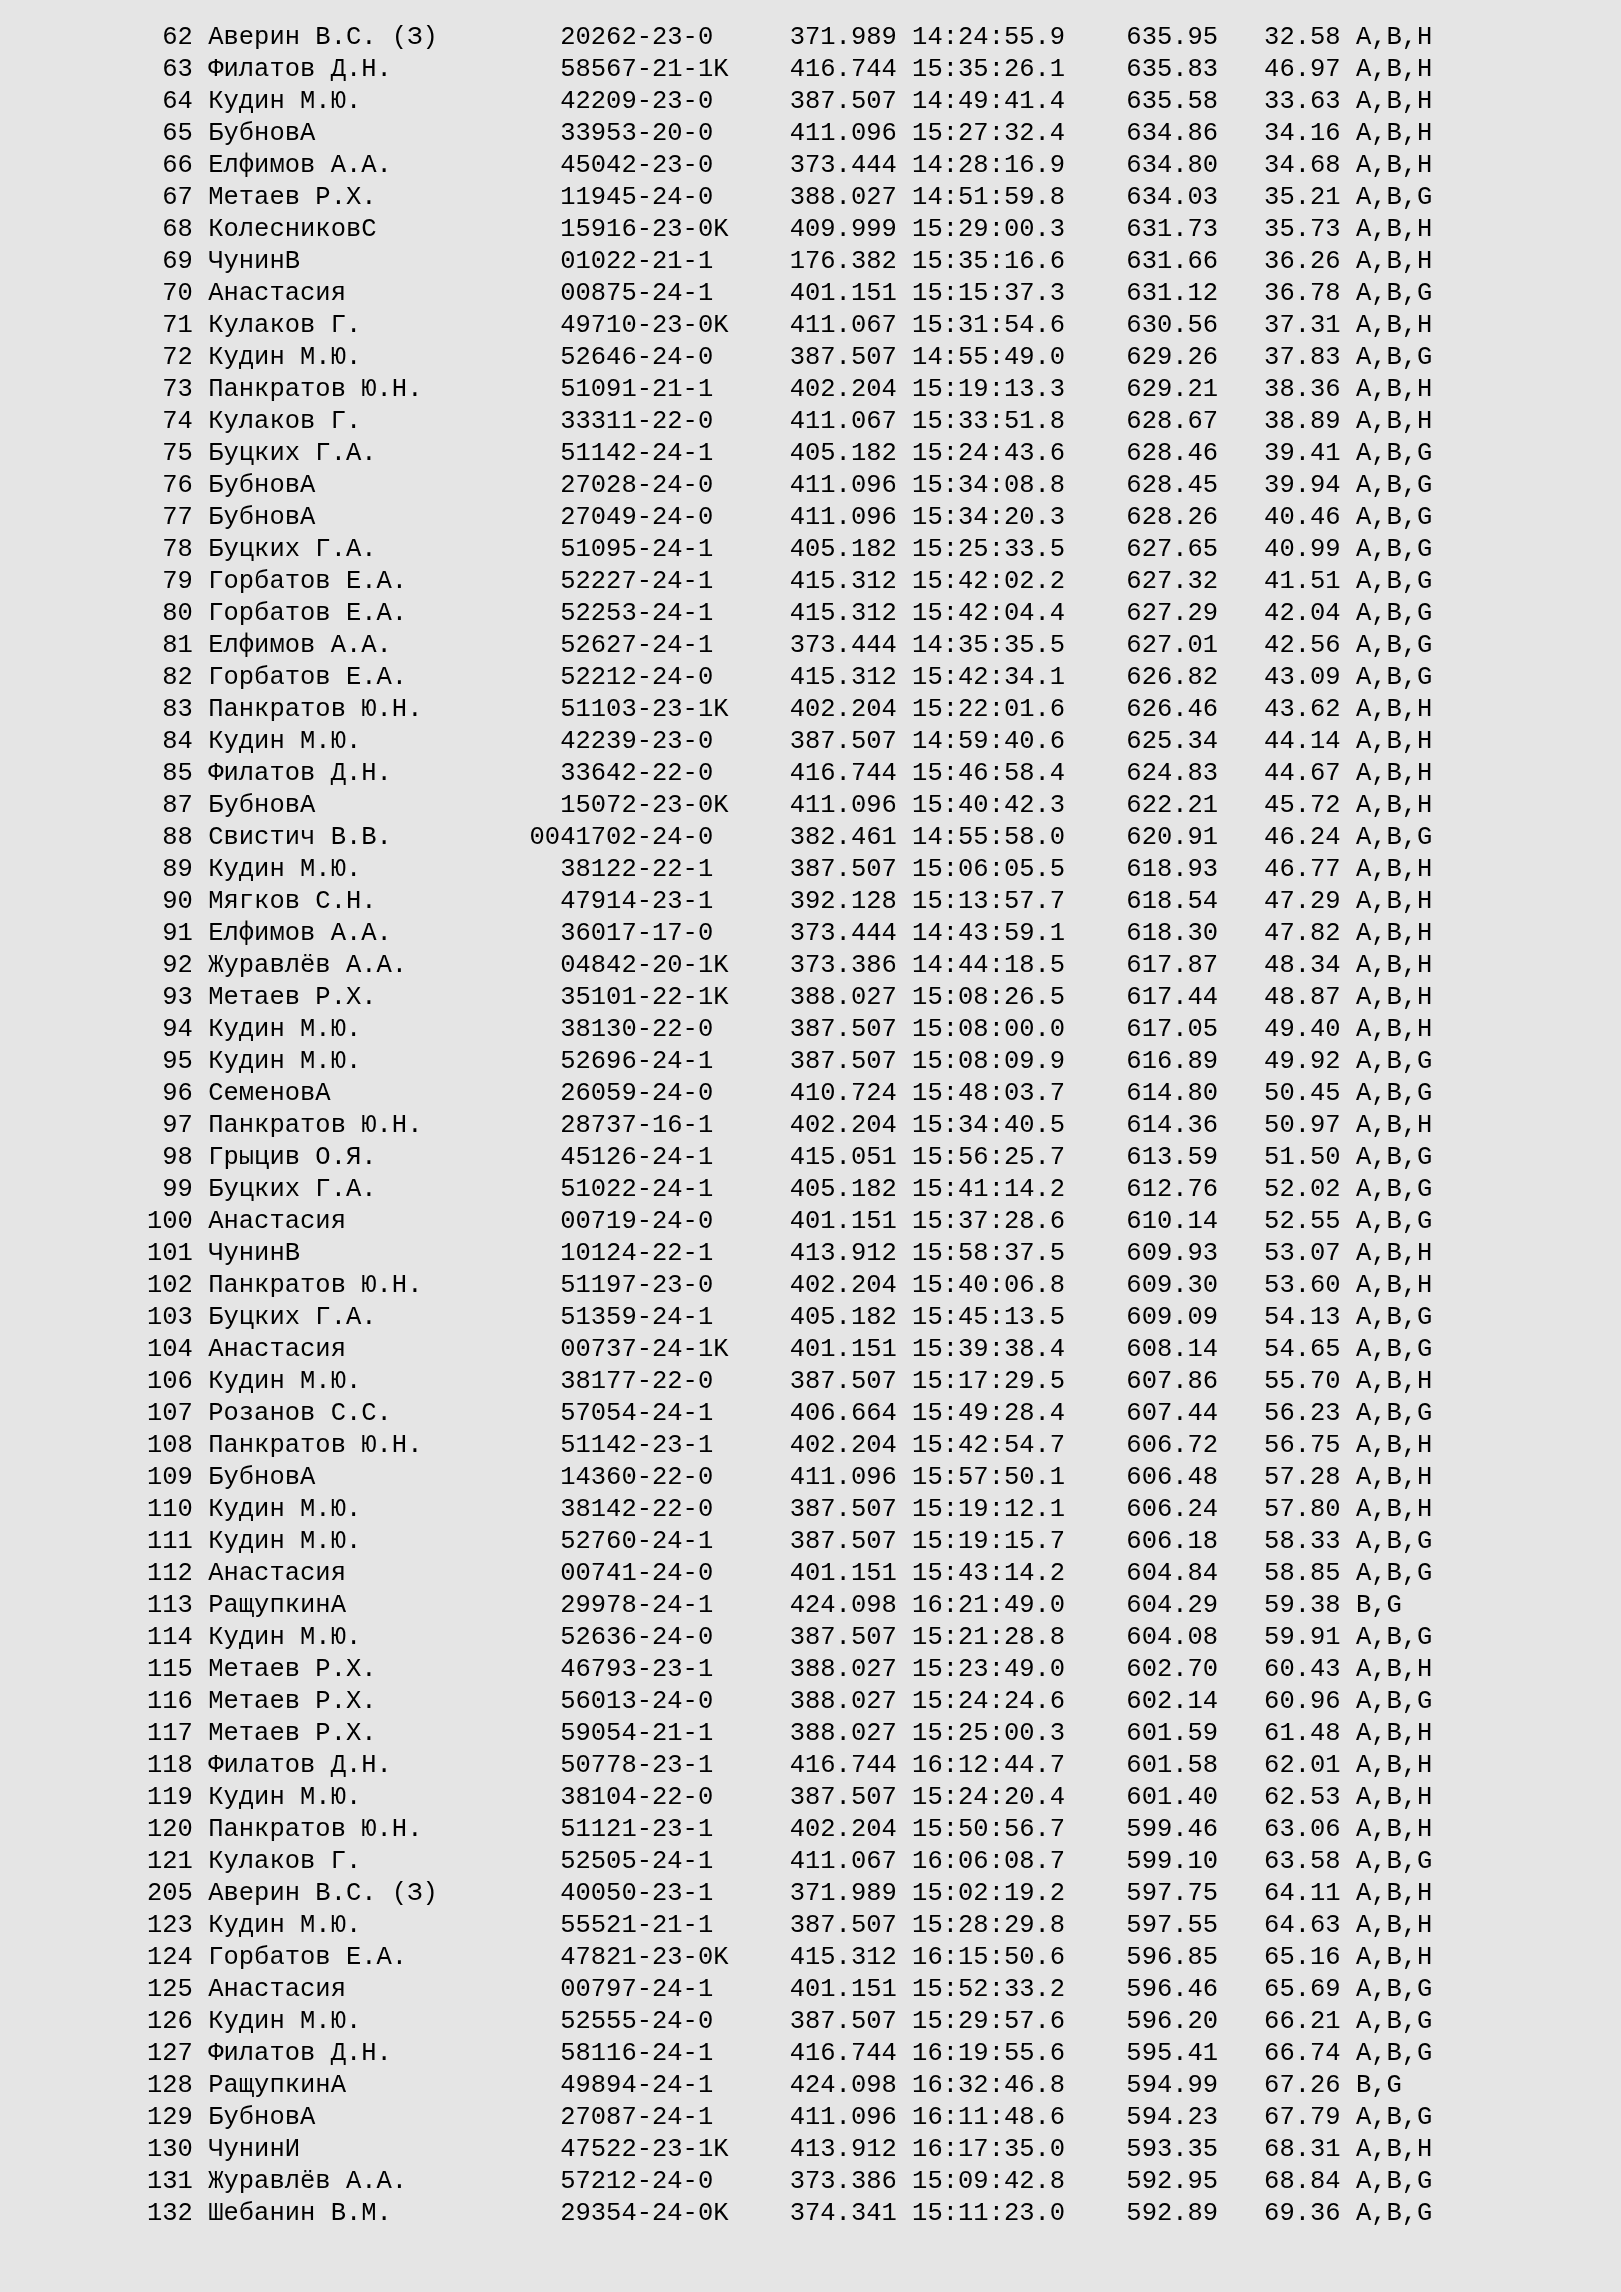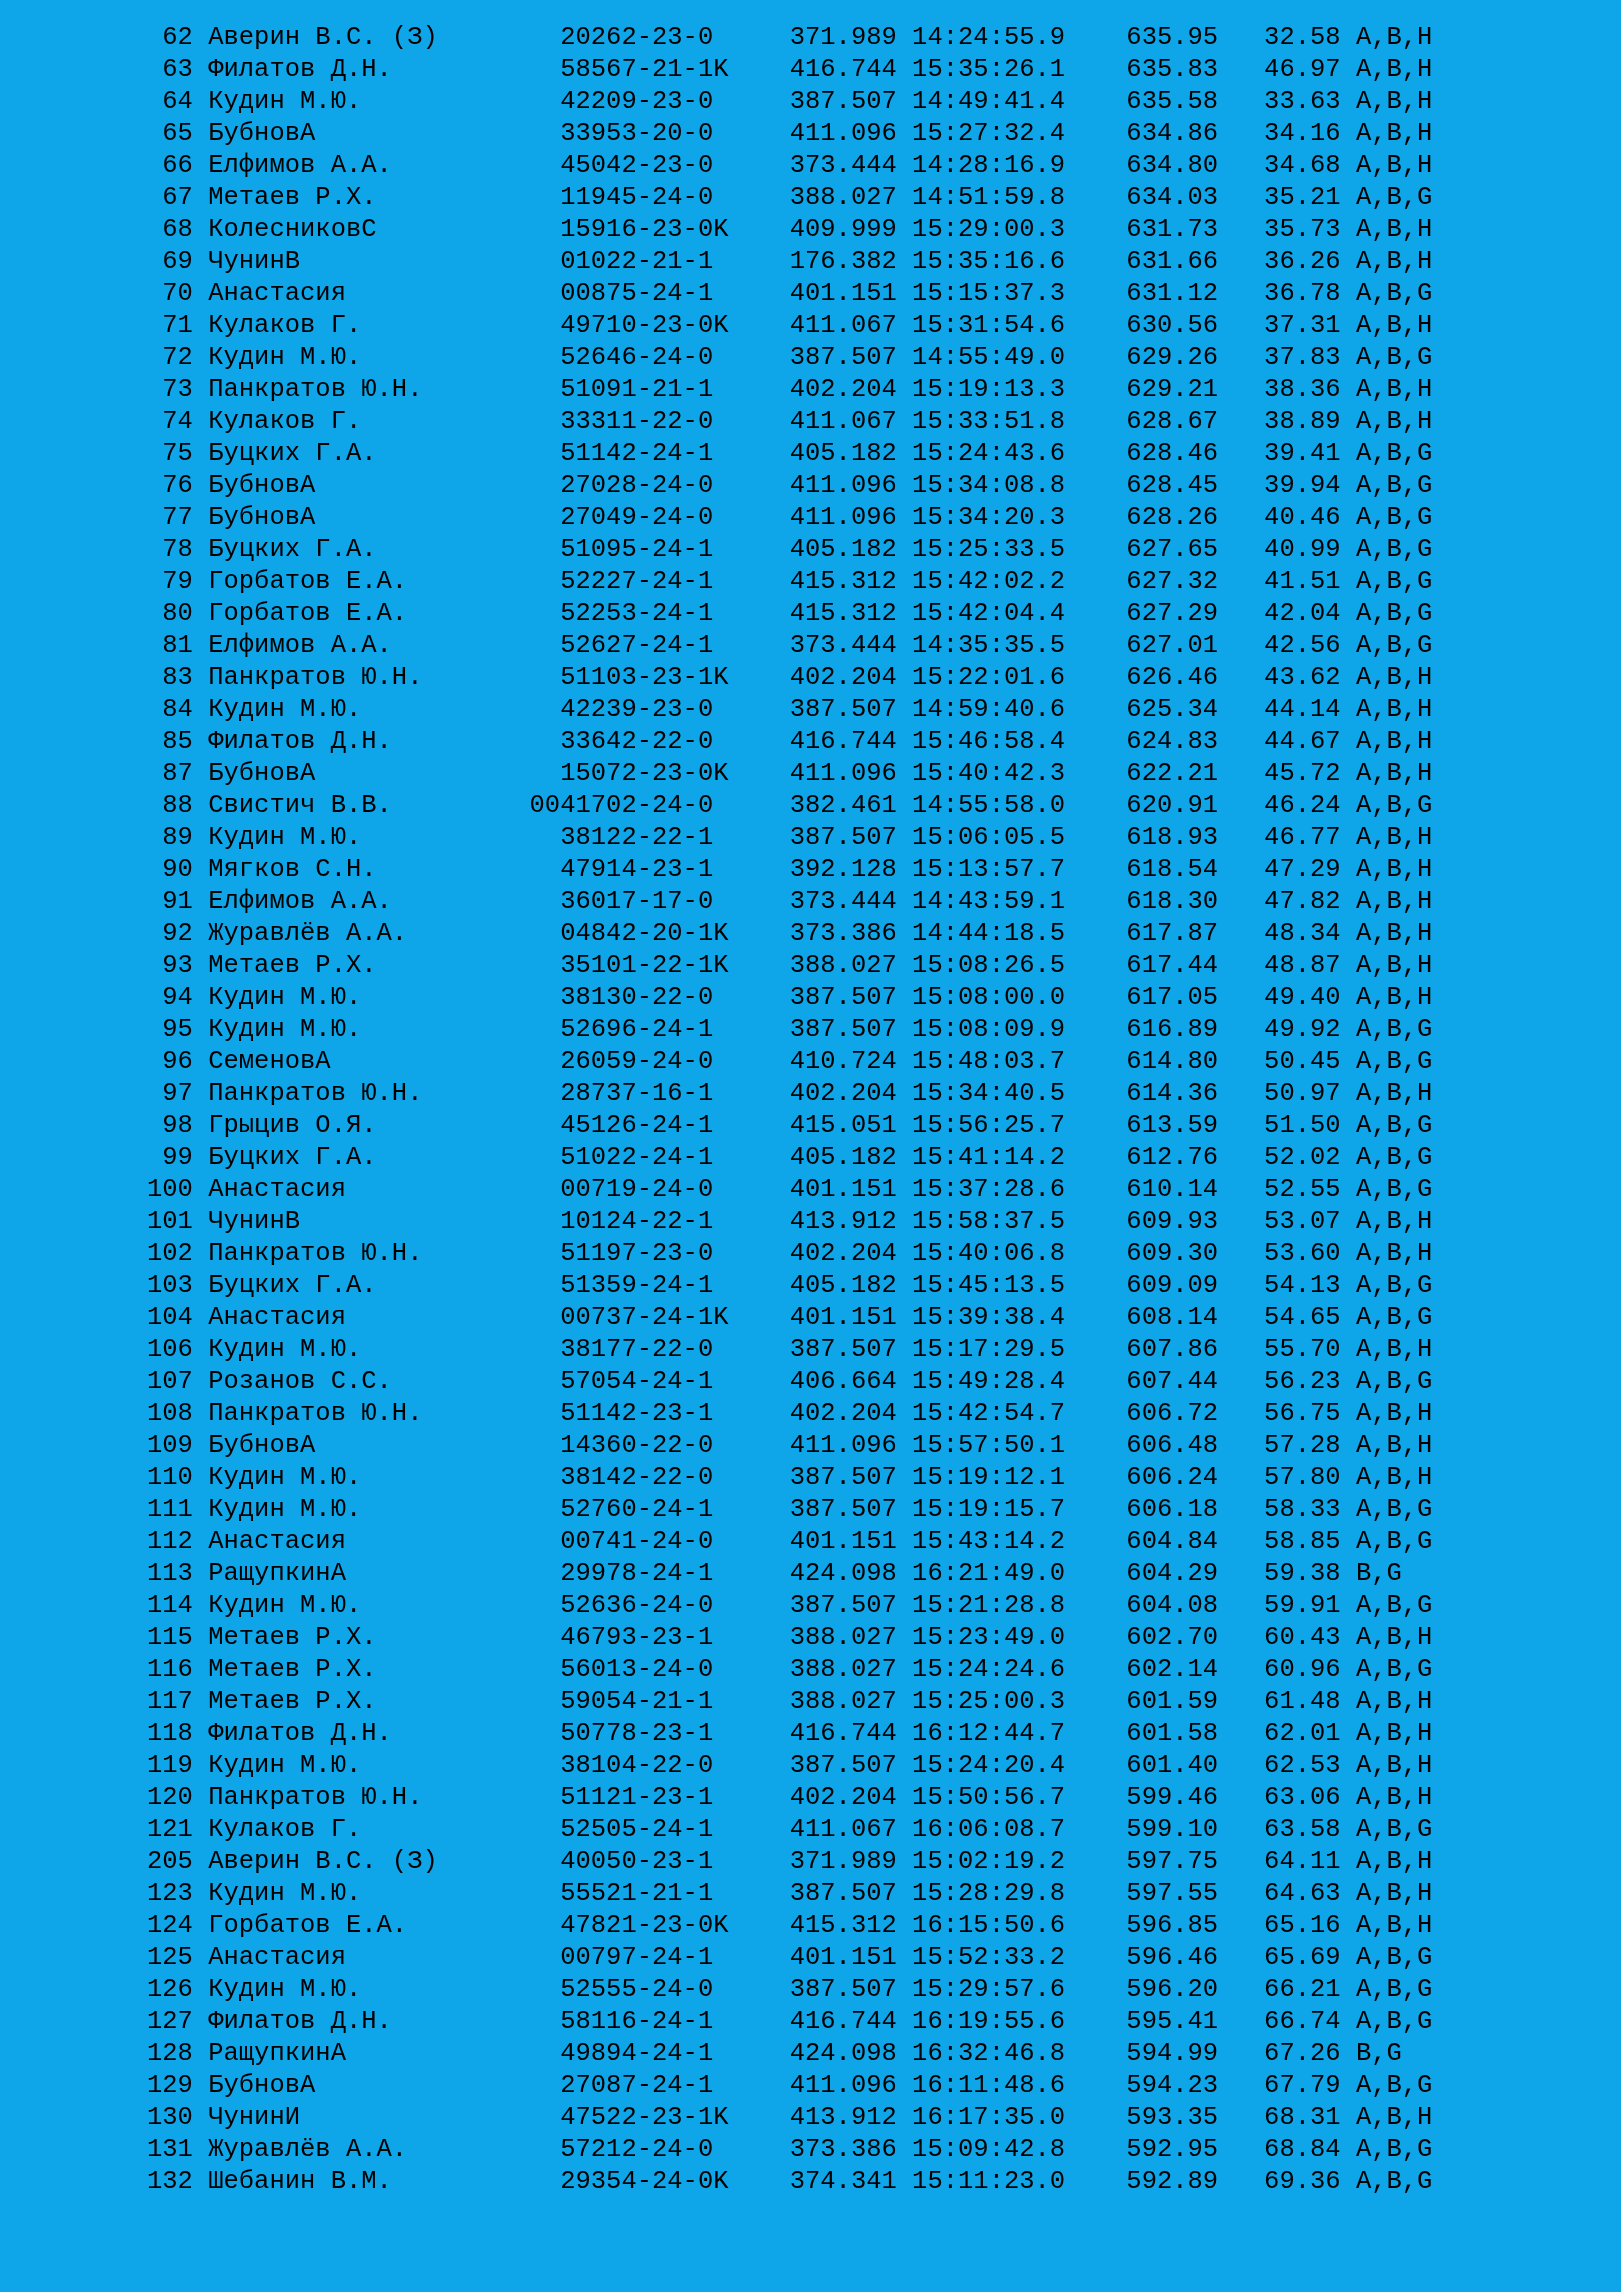--- a/index.html
+++ b/index.html
@@ -4,21 +4,21 @@
 <style>
   html, body {
     margin: 0;
     padding: 0;
     background: #ffffff;
   }
   .page {
     position: relative;
     width: 1621px;
     height: 2293px;
-    background: #0ea5e9;
+    background: #e5e5e5;
     overflow: hidden;
   }
   .results-table {
     position: absolute;
     left: 147px;
     top: 21.6px;
     color: #000000;
     font-family: "Liberation Mono", "DejaVu Sans Mono", monospace;
     font-size: 25.5px;
     line-height: 32px;
@@ -47,20 +47,21 @@
       <div class="row"> 72 Кудин М.Ю.             52646-24-0     387.507 14:55:49.0    629.26   37.83 А,В,G</div>
       <div class="row"> 73 Панкратов Ю.Н.         51091-21-1     402.204 15:19:13.3    629.21   38.36 А,В,Н</div>
       <div class="row"> 74 Кулаков Г.             33311-22-0     411.067 15:33:51.8    628.67   38.89 А,В,Н</div>
       <div class="row"> 75 Буцких Г.А.            51142-24-1     405.182 15:24:43.6    628.46   39.41 А,В,G</div>
       <div class="row"> 76 БубновА                27028-24-0     411.096 15:34:08.8    628.45   39.94 А,В,G</div>
       <div class="row"> 77 БубновА                27049-24-0     411.096 15:34:20.3    628.26   40.46 А,В,G</div>
       <div class="row"> 78 Буцких Г.А.            51095-24-1     405.182 15:25:33.5    627.65   40.99 А,В,G</div>
       <div class="row"> 79 Горбатов Е.А.          52227-24-1     415.312 15:42:02.2    627.32   41.51 А,В,G</div>
       <div class="row"> 80 Горбатов Е.А.          52253-24-1     415.312 15:42:04.4    627.29   42.04 А,В,G</div>
       <div class="row"> 81 Елфимов А.А.           52627-24-1     373.444 14:35:35.5    627.01   42.56 А,В,G</div>
+      <div class="row"> 82 Горбатов Е.А.          52212-24-0     415.312 15:42:34.1    626.82   43.09 А,В,G</div>
       <div class="row"> 83 Панкратов Ю.Н.         51103-23-1K    402.204 15:22:01.6    626.46   43.62 А,В,Н</div>
       <div class="row"> 84 Кудин М.Ю.             42239-23-0     387.507 14:59:40.6    625.34   44.14 А,В,Н</div>
       <div class="row"> 85 Филатов Д.Н.           33642-22-0     416.744 15:46:58.4    624.83   44.67 А,В,Н</div>
       <div class="row"> 87 БубновА                15072-23-0K    411.096 15:40:42.3    622.21   45.72 А,В,Н</div>
       <div class="row"> 88 Свистич В.В.         0041702-24-0     382.461 14:55:58.0    620.91   46.24 А,В,G</div>
       <div class="row"> 89 Кудин М.Ю.             38122-22-1     387.507 15:06:05.5    618.93   46.77 А,В,Н</div>
       <div class="row"> 90 Мягков С.Н.            47914-23-1     392.128 15:13:57.7    618.54   47.29 А,В,Н</div>
       <div class="row"> 91 Елфимов А.А.           36017-17-0     373.444 14:43:59.1    618.30   47.82 А,В,Н</div>
       <div class="row"> 92 Журавлёв А.А.          04842-20-1K    373.386 14:44:18.5    617.87   48.34 А,В,Н</div>
       <div class="row"> 93 Метаев Р.Х.            35101-22-1K    388.027 15:08:26.5    617.44   48.87 А,В,Н</div>

